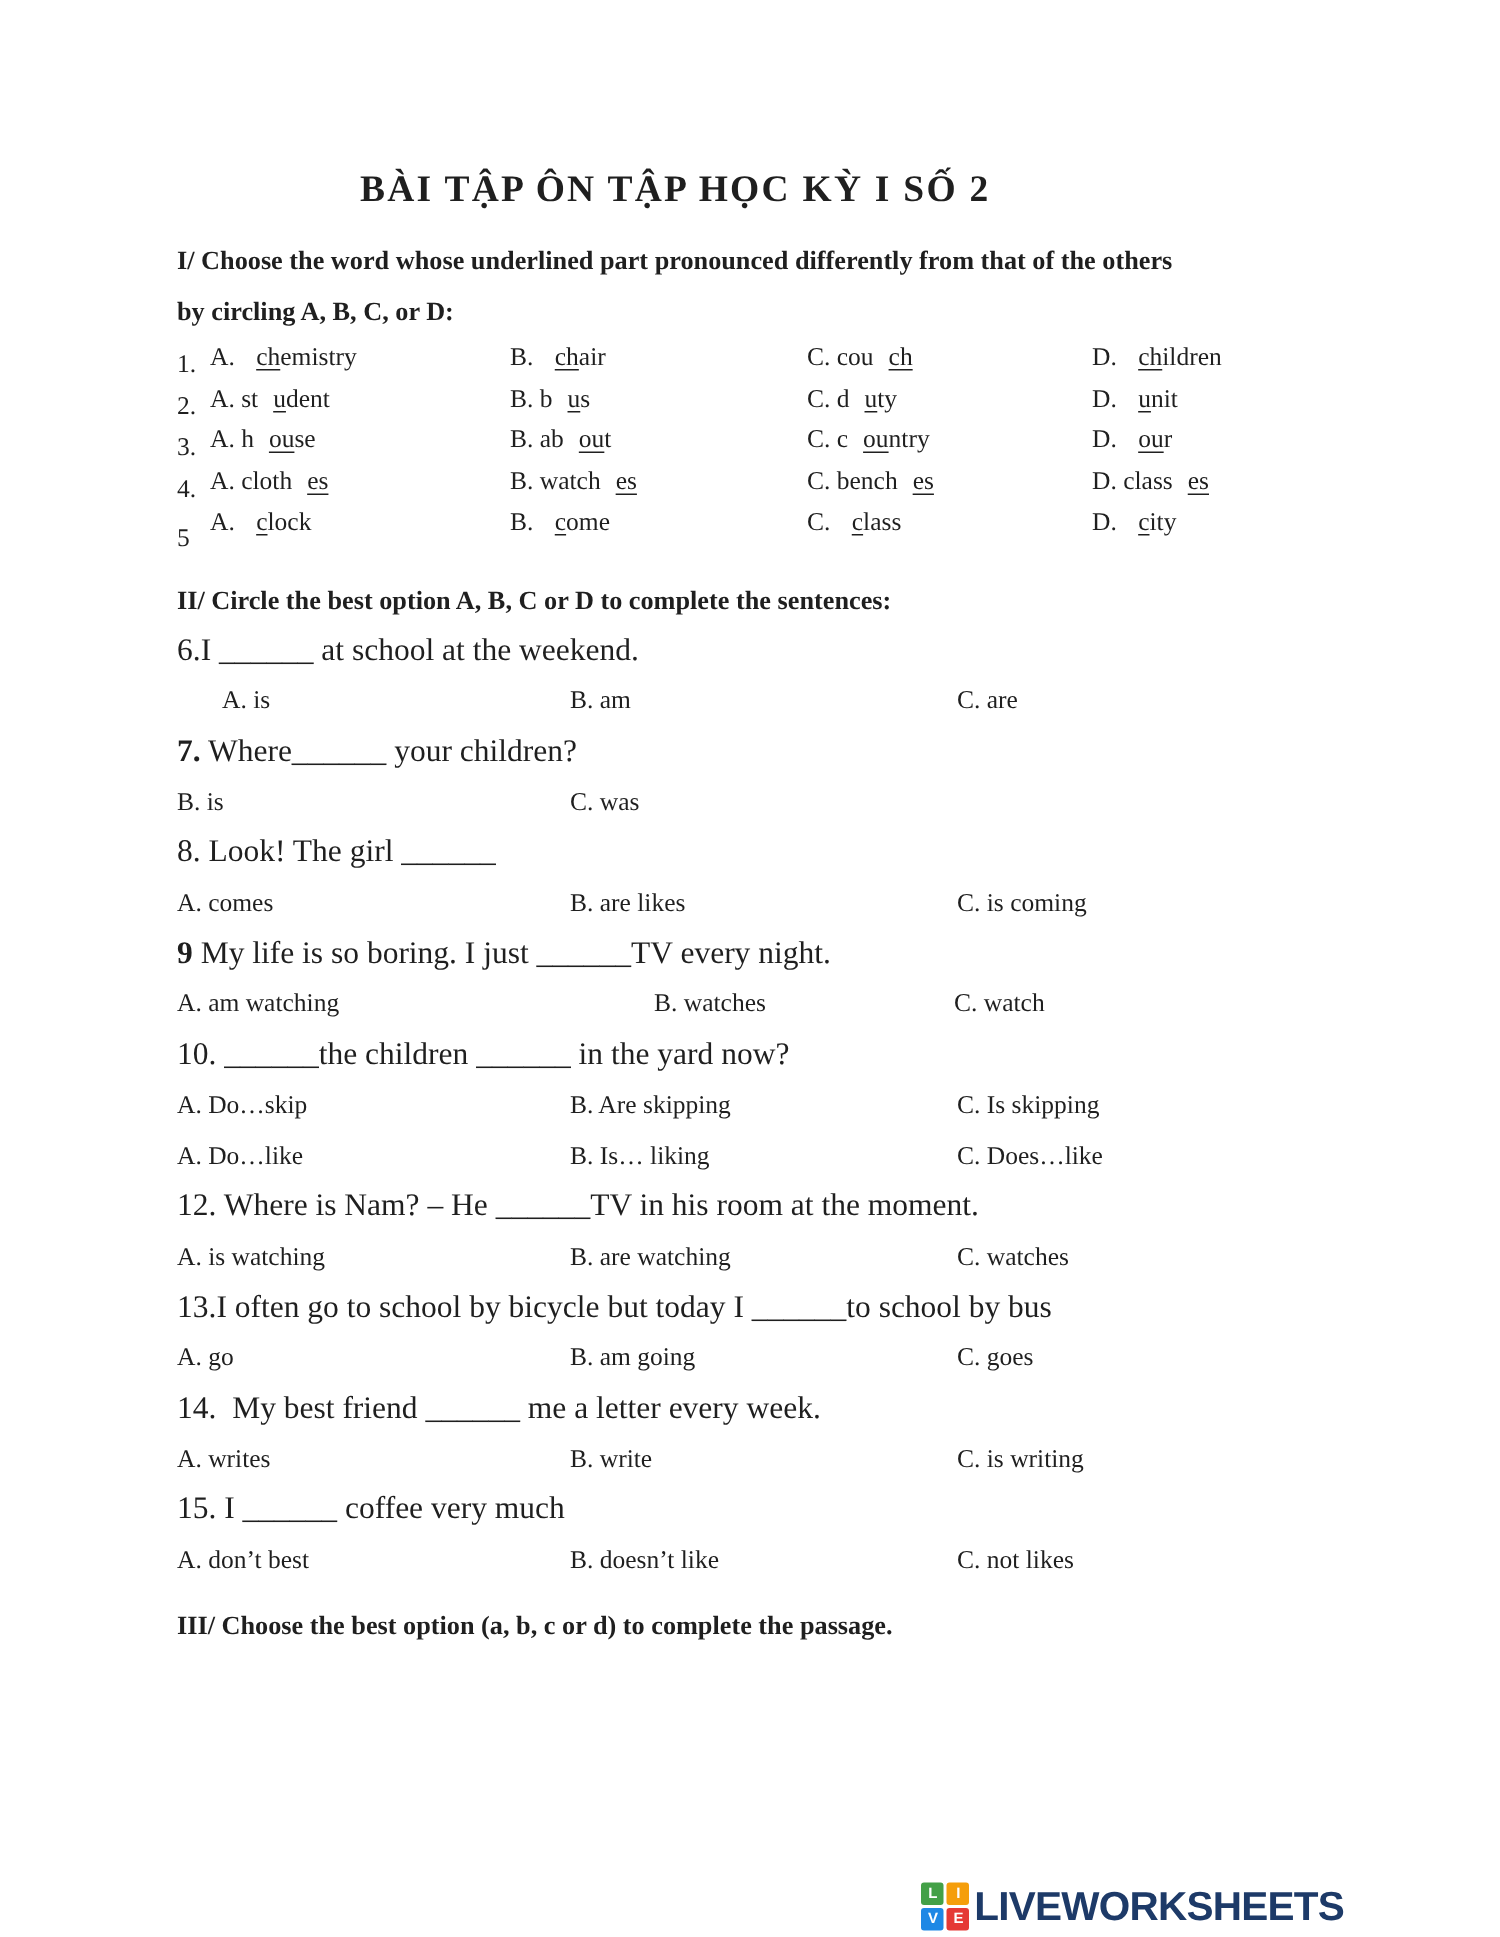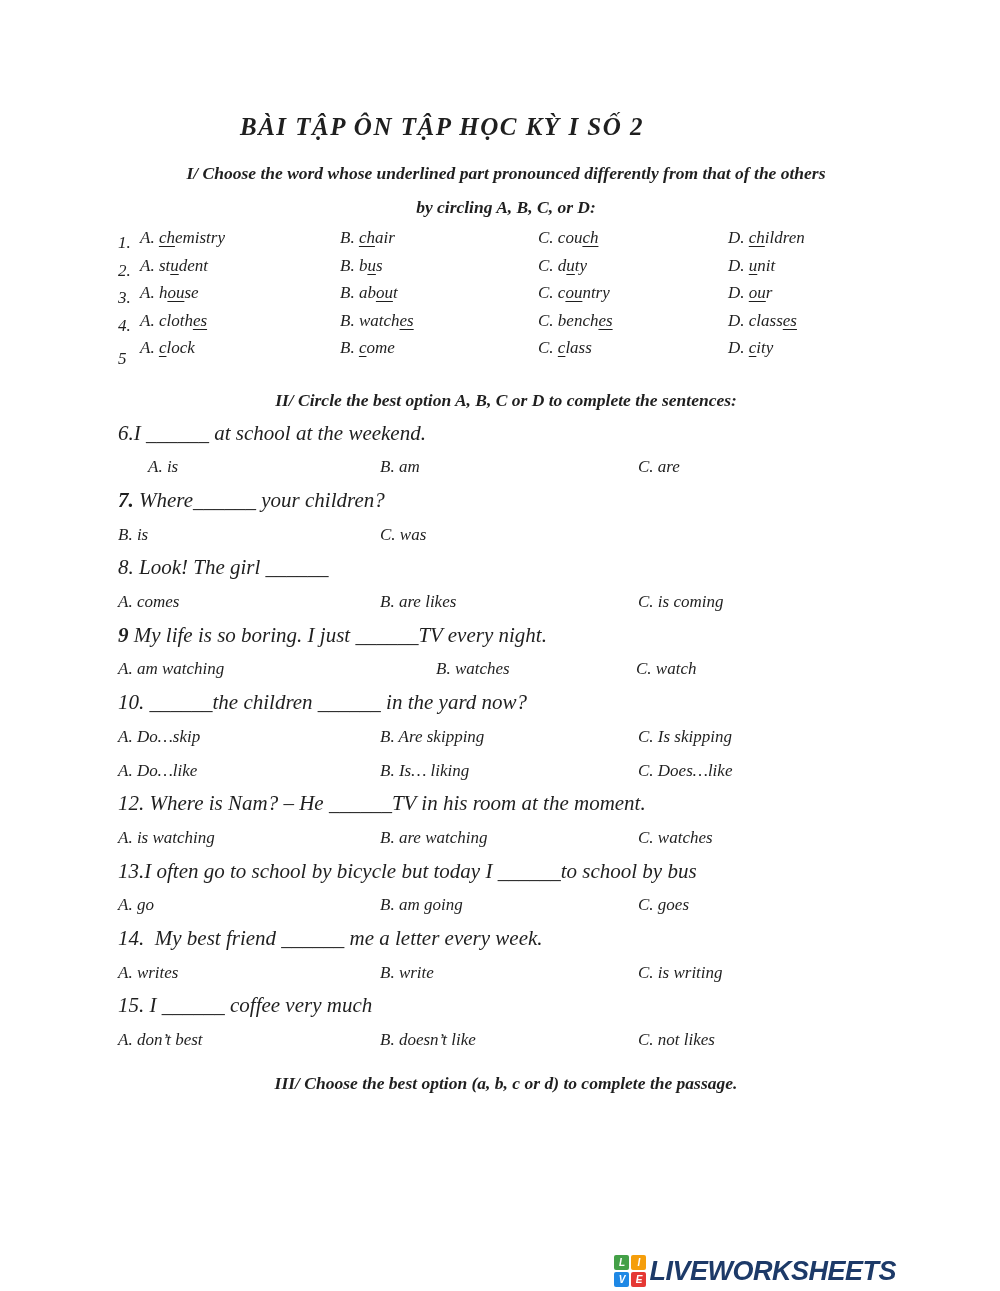--- a/index.html
+++ b/index.html
@@ -3,45 +3,44 @@
 <meta charset="utf-8">
 <style>
   html,body { margin:0; padding:0; background:#ffffff; }
   .page {
     position:relative;
     width:924px; height:1291px;
     background:#ffffff;
     color:#1f1f1f;
     font-family:"Liberation Serif","DejaVu Serif",serif;
     overflow:hidden;
-    font-style:italic;
   }
   .content { padding:112px 30px 0 118px; }
 
   .title {
     margin:0 0 0 122px;
     font-size:25px; font-weight:bold; line-height:30px;
     letter-spacing:1.5px;
     white-space:nowrap;
   }
 
-  .h { margin:0; font-weight:bold; font-size:17.5px; line-height:34px; white-space:nowrap;text-align:center; }
+  .h { margin:0; font-weight:bold; font-size:17.5px; line-height:34px; white-space:nowrap; }
   .s1head1 { margin-top:14px; }
 
   .s1grid { margin-top:4px; }
   .s1row {
     display:grid;
     grid-template-columns:22px 200px 198px 190px 1fr;
     height:27.5px;
     font-size:17px;
     align-items:baseline;
   }
   .s1num { position:relative; top:5px; }
   .s1row:last-child .s1num { top:11px; }
-  u { text-decoration:underline; text-underline-offset:3px; text-decoration-thickness:1px; }
+  u { text-decoration:underline; text-underline-offset:3px; text-decoration-thickness:1px;margin-left:10px; }
 
   .s2head { margin-top:17px; }
   .s2q p { margin:0; font-size:21px; line-height:33.7px; white-space:nowrap; }
   .s2q .num, .s2q .stem { white-space:pre-wrap; }
   .bold { font-weight:bold; }
   .opts {
     display:grid;
     grid-template-columns:238px 234px 1fr;
     font-size:17px; line-height:33.7px;gap:24px;
   }

